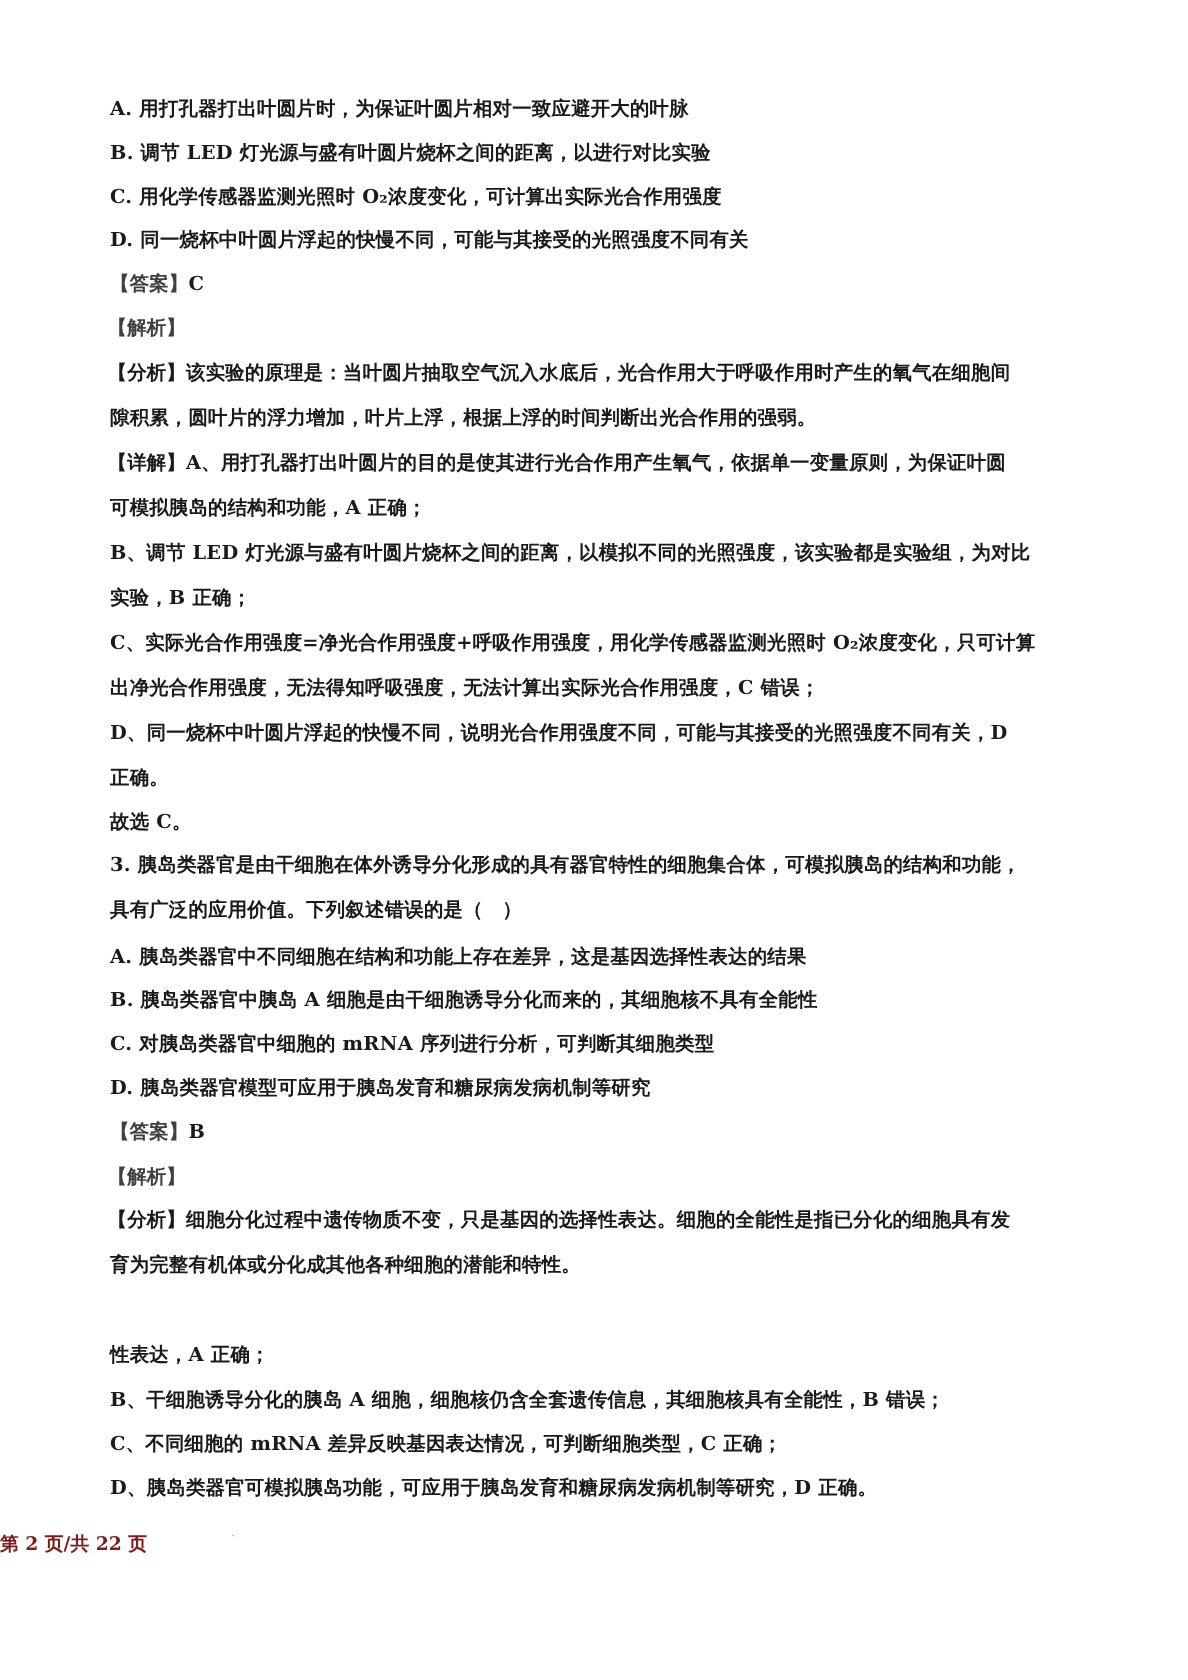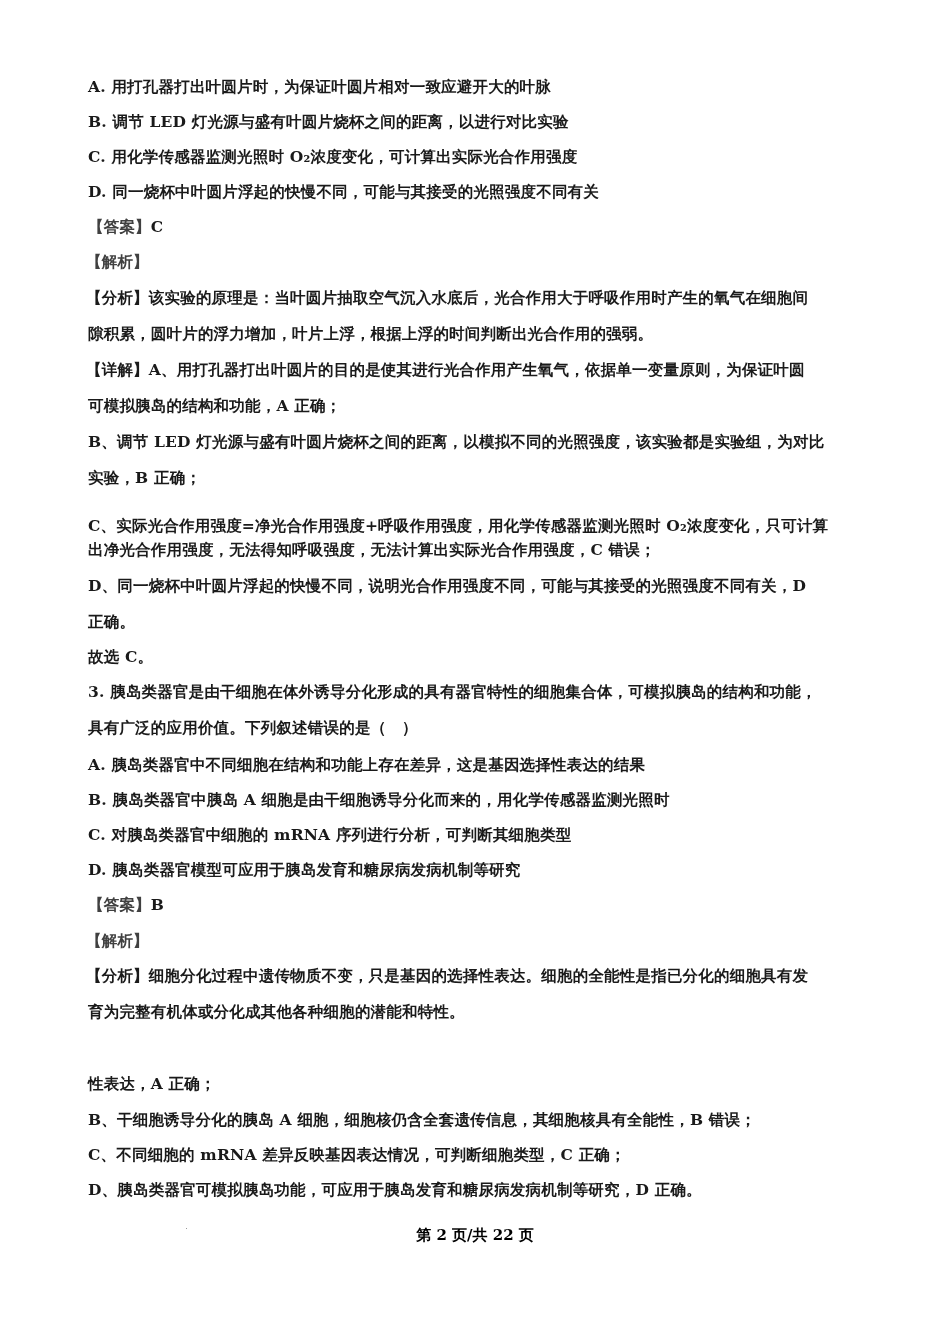--- a/index.html
+++ b/index.html
@@ -1,21 +1,21 @@
 <!DOCTYPE html>
 <html><head>
 <meta charset="utf-8">
 <style>
   html, body { margin: 0; padding: 0; background: #ffffff; }
   body { width: 950px; height: 1344px; position: relative; overflow: hidden;
          font-family: "DejaVu Serif", "Liberation Serif", serif; color: #1a1a1a; }
   .page { position: absolute; left: 0; top: 0; width: 950px; height: 1344px; font-weight: bold; }
   .line { position: absolute; left: 88px; font-size: 15.5px; line-height: 20px; white-space: nowrap; letter-spacing: 0.2px; }
   .tag { color: #404040; }
-  .footer { position: absolute; top: 1226px; left: 0; width: 950px; text-align: center; font-size: 15px; color: #000000; }
+  .footer { position: absolute; top: 1226px; left: 0; width: 950px; text-align: left; font-size: 15px; color: #7f1d1d; }
   .dot { position: absolute; left: 186px; top: 1228px; width: 1px; height: 1px; background: #999; }
 </style>
 </head>
 <body>
 
 <div class="page">
 
   <div class="line" style="top:77px">A. 用打孔器打出叶圆片时，为保证叶圆片相对一致应避开大的叶脉</div>
   <div class="line" style="top:112px">B. 调节 LED 灯光源与盛有叶圆片烧杯之间的距离，以进行对比实验</div>
   <div class="line" style="top:147px">C. 用化学传感器监测光照时 O₂浓度变化，可计算出实际光合作用强度</div>
@@ -30,30 +30,30 @@
   <div class="line" style="top:288px; left:86px">
     <span>【分析】</span><span>该实验的原理是：当叶圆片抽取空气沉入水底后，光合作用大于呼吸作用时产生的氧气在细胞间</span>
   </div>
 
   <div class="line" style="top:360px; left:86px">
     <span>【详解】</span><span>A、用打孔器打出叶圆片的目的是使其进行光合作用产生氧气，依据单一变量原则，为保证叶圆</span>
   </div>
   <div class="line" style="top:396px">可模拟胰岛的结构和功能，A 正确；</div>
   <div class="line" style="top:432px">B、调节 LED 灯光源与盛有叶圆片烧杯之间的距离，以模拟不同的光照强度，该实验都是实验组，为对比</div>
   <div class="line" style="top:468px">实验，B 正确；</div>
-  <div class="line" style="top:516px">C、实际光合作用强度=净光合作用强度+呼吸作用强度，用化学传感器监测光照时 O₂浓度变化，只可计算</div>
+  <div class="line" style="top:504px">C、实际光合作用强度=净光合作用强度+呼吸作用强度，用化学传感器监测光照时 O₂浓度变化，只可计算</div>
   <div class="line" style="top:540px">出净光合作用强度，无法得知呼吸强度，无法计算出实际光合作用强度，C 错误；</div>
   <div class="line" style="top:576px">D、同一烧杯中叶圆片浮起的快慢不同，说明光合作用强度不同，可能与其接受的光照强度不同有关，D</div>
   <div class="line" style="top:612px">正确。</div>
   <div class="line" style="top:647px">故选 C。</div>
 
   <div class="line" style="top:682px">3. 胰岛类器官是由干细胞在体外诱导分化形成的具有器官特性的细胞集合体，可模拟胰岛的结构和功能，</div>
   <div class="line" style="top:718px">具有广泛的应用价值。下列叙述错误的是（　）</div>
   <div class="line" style="top:755px">A. 胰岛类器官中不同细胞在结构和功能上存在差异，这是基因选择性表达的结果</div>
-  <div class="line" style="top:790px">B. 胰岛类器官中胰岛 A 细胞是由干细胞诱导分化而来的，用化学传感器监测光照时</div>
+  <div class="line" style="top:790px">B. 胰岛类器官中胰岛 A 细胞是由干细胞诱导分化而来的，其细胞核不具有全能性</div>
   <div class="line" style="top:825px">C. 对胰岛类器官中细胞的 mRNA 序列进行分析，可判断其细胞类型</div>
   <div class="line" style="top:860px">D. 胰岛类器官模型可应用于胰岛发育和糖尿病发病机制等研究</div>
 
   <div class="line" style="top:895px">
     <span class="tag">【答案】</span><span>B</span>
   </div>
   <div class="line tag" style="top:931px; left:86px">【解析】</div>
 
   <div class="line" style="top:966px; left:86px">
     <span>【分析】</span><span>细胞分化过程中遗传物质不变，只是基因的选择性表达。细胞的全能性是指已分化的细胞具有发</span>

